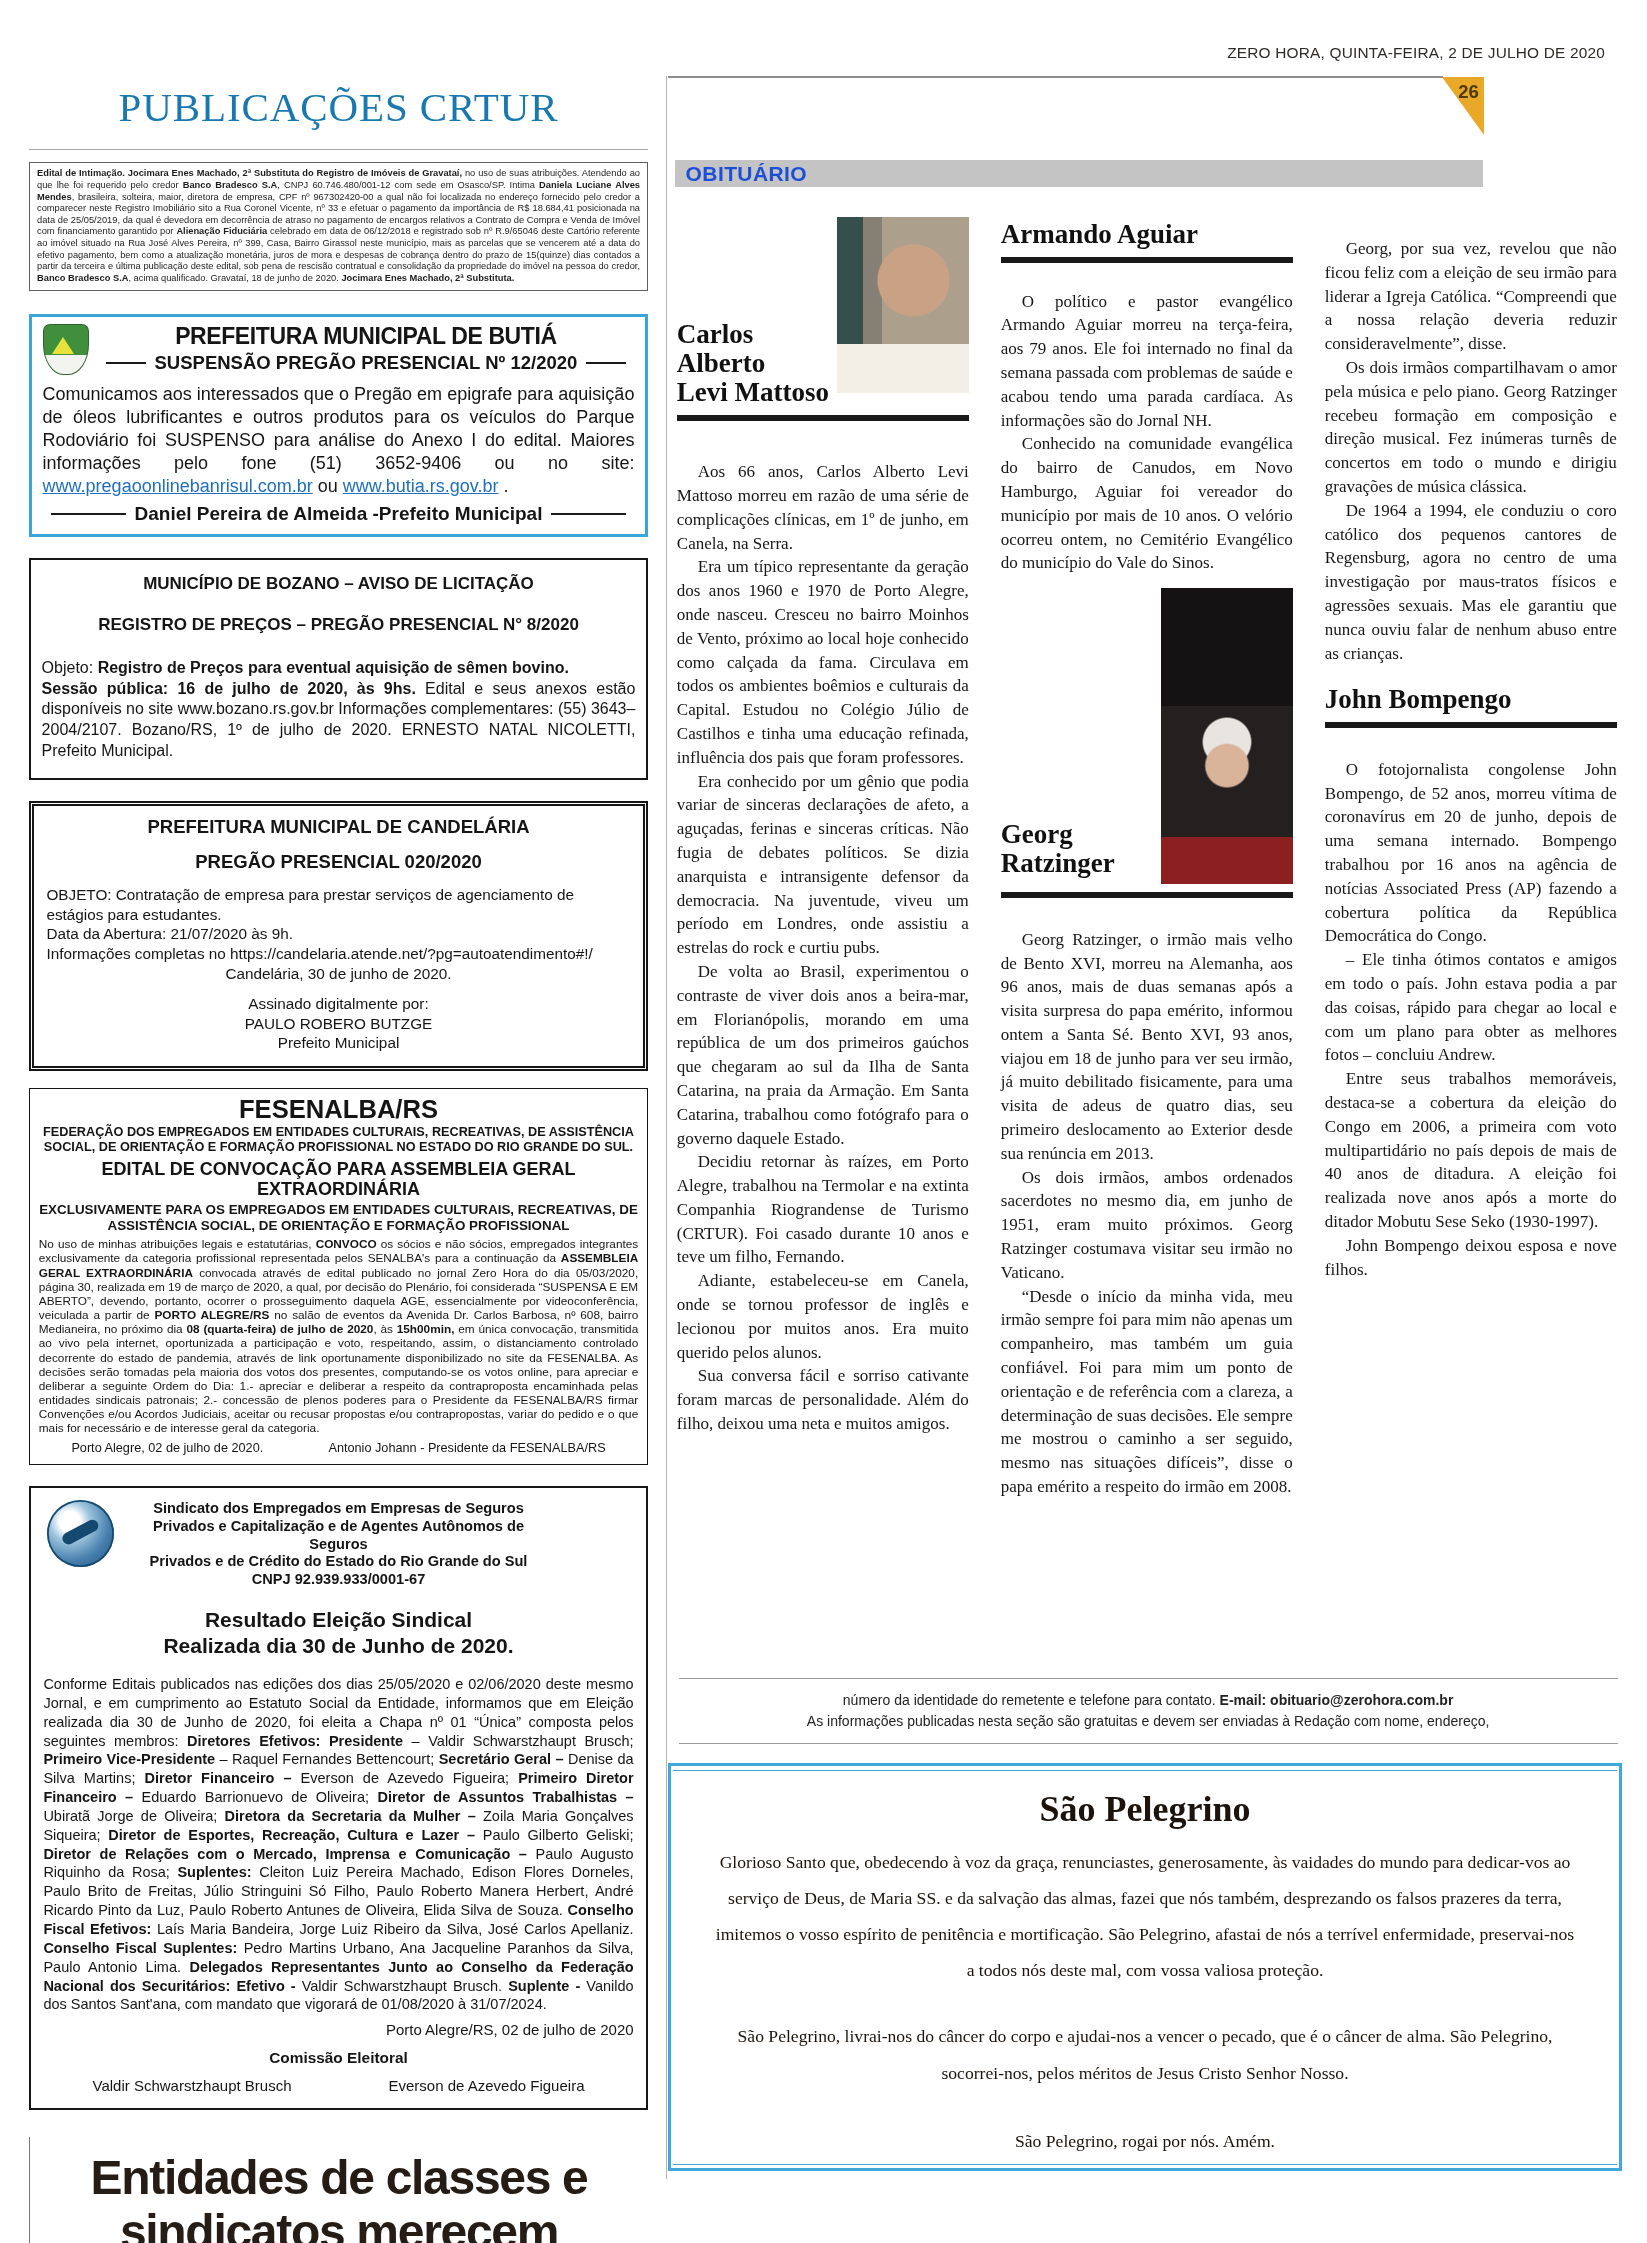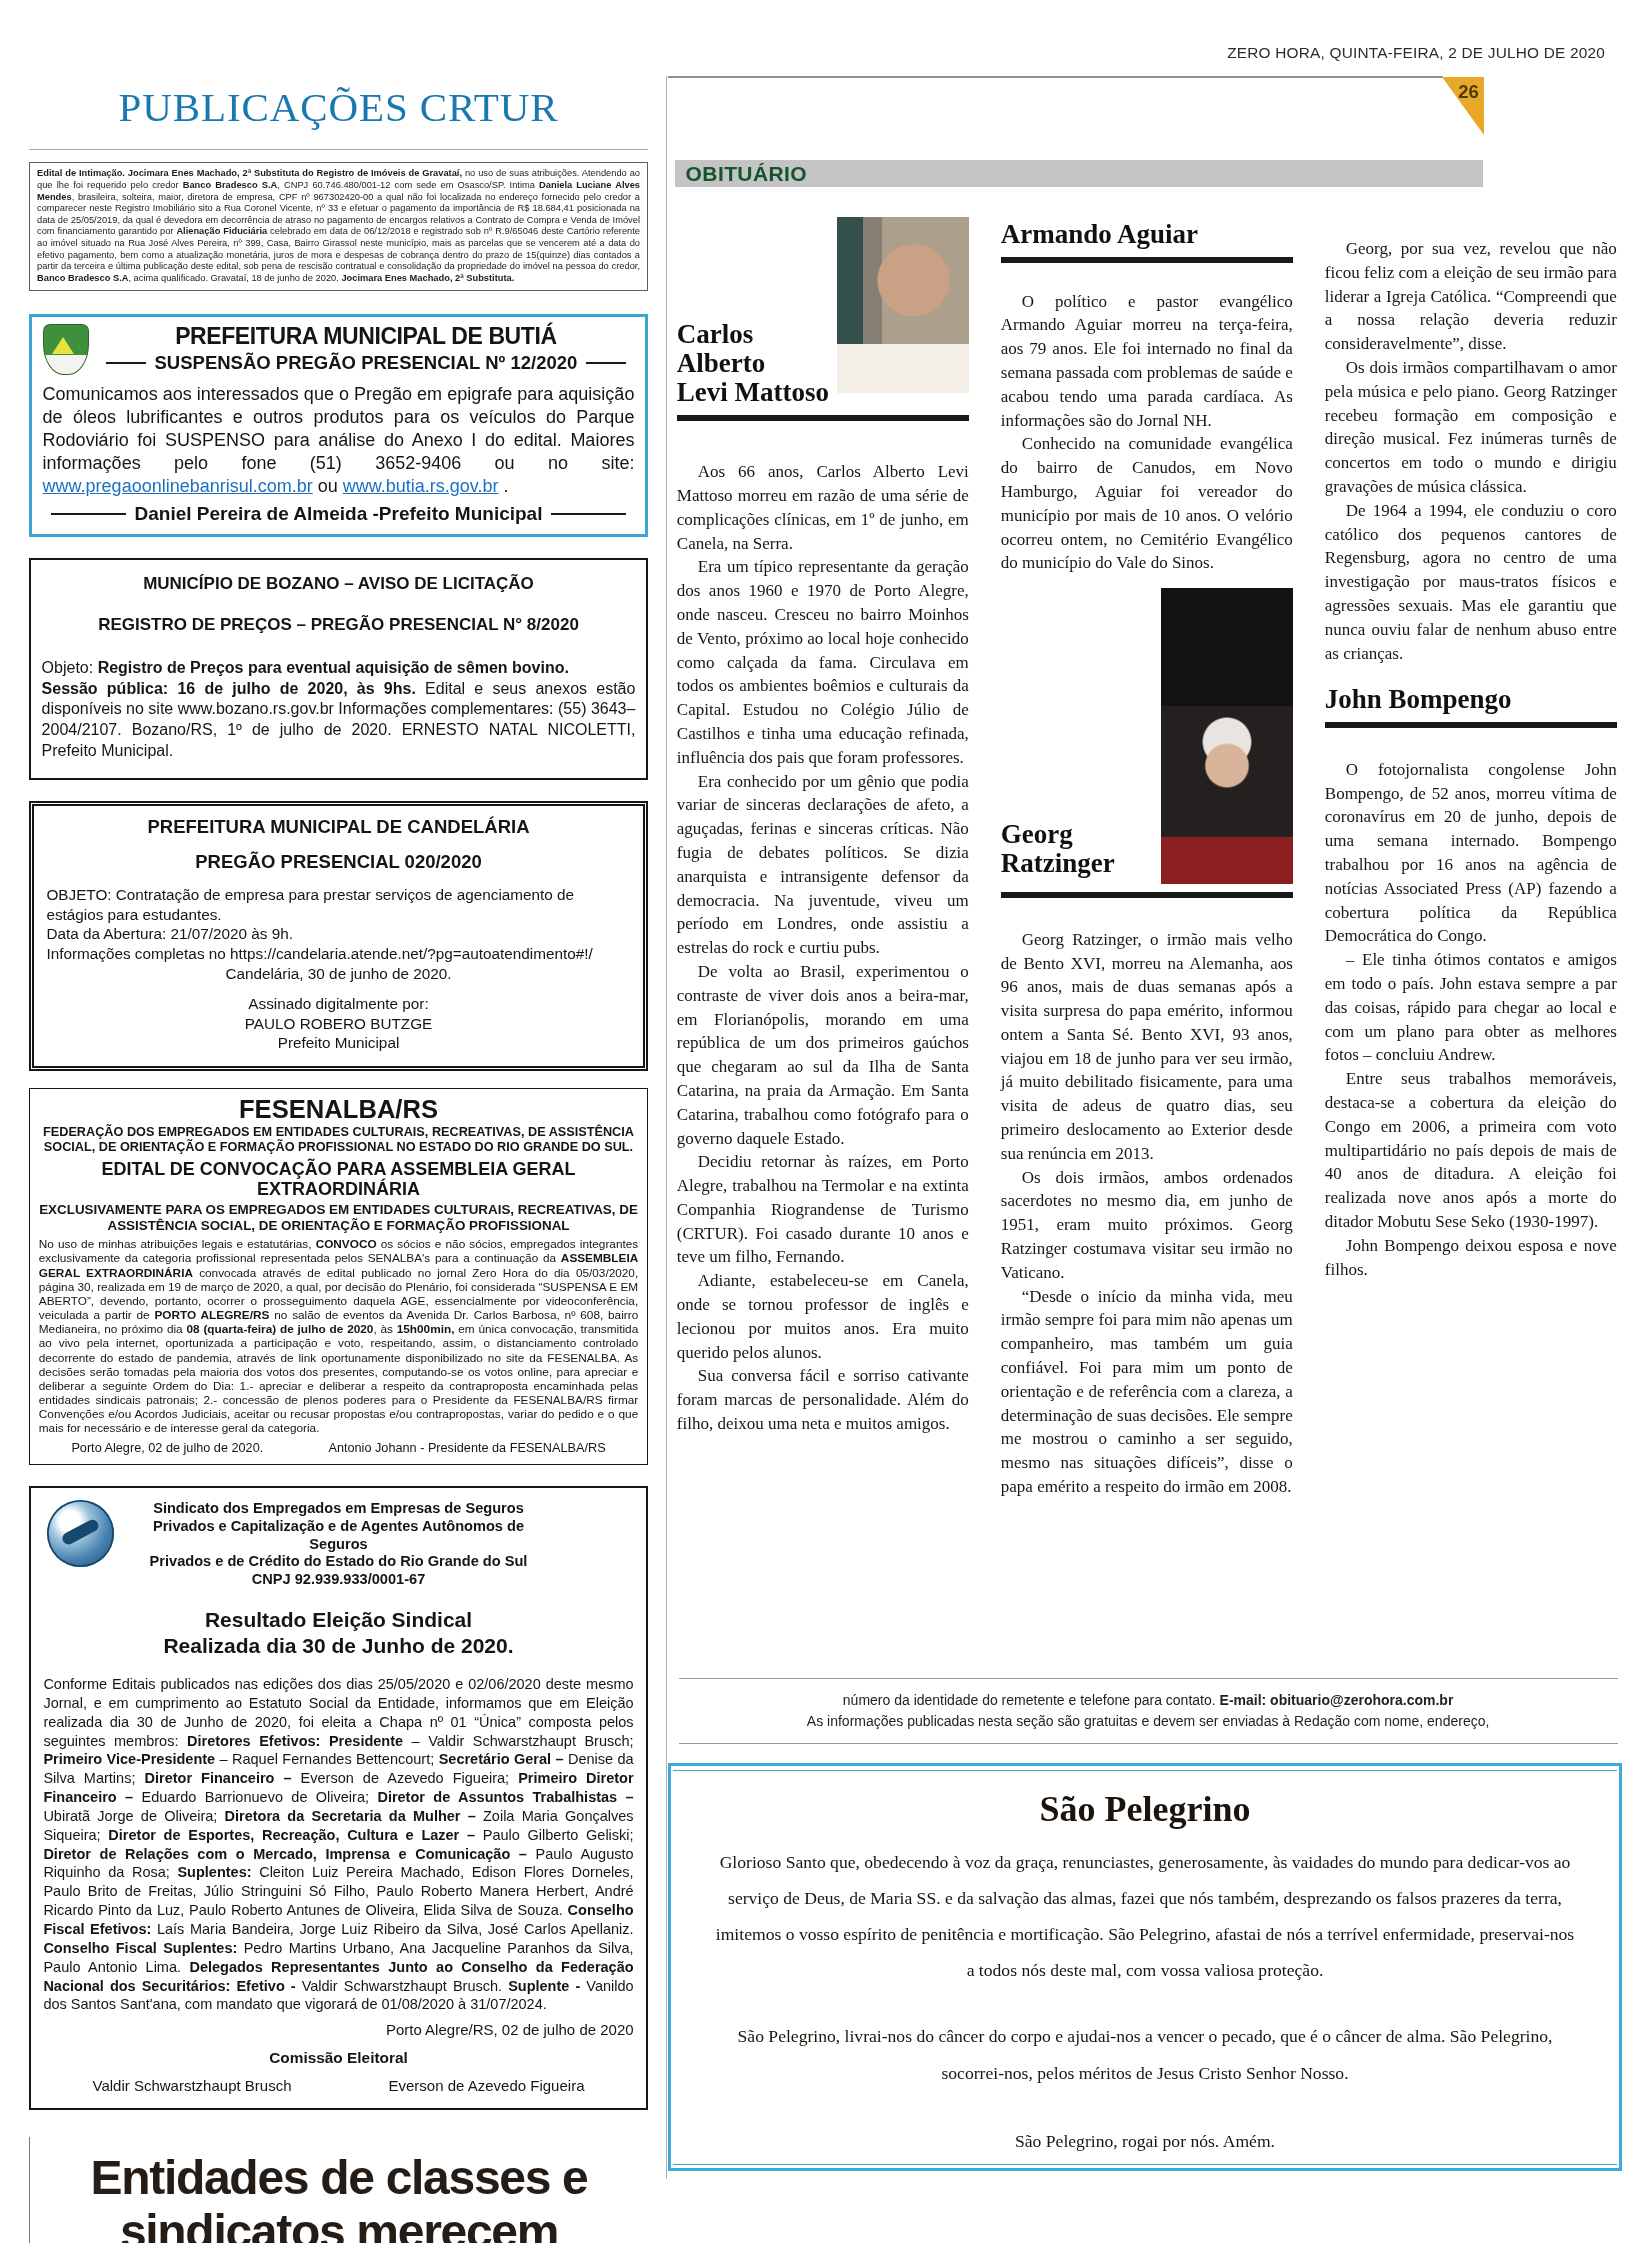--- a/index.html
+++ b/index.html
@@ -75,21 +75,21 @@
   .sind-com{margin-top:10.6px;text-align:center;font:700 15.4px "Liberation Sans",sans-serif;}
   .sind-names{margin-top:10.6px;display:flex;justify-content:center;gap:97px;font:400 15px "Liberation Sans",sans-serif;}
   
   .ad-box{margin-top:26.5px;border-left:0.9px solid #7a7a7a;border-bottom:0.9px solid #7a7a7a;
           padding:14px 0 0 0;position:relative;height:318px;}
   .ad-headline{text-align:center;font:800 48px/1.12 "Liberation Sans",sans-serif;color:#241c15;letter-spacing:-1.3px;}
   
   .right-area{position:absolute;left:668px;top:0;width:954px;height:2243px;}
   .obit-bar{position:absolute;top:160px;left:7px;width:808px;height:27px;background:#c4c4c4;
             display:flex;align-items:center;}
-  .obit-bar span{font:800 21px "Liberation Sans",sans-serif;letter-spacing:0.4px;color:#14532d;padding-left:10.6px;}
+  .obit-bar span{font:800 21px "Liberation Sans",sans-serif;letter-spacing:0.4px;color:#1d4ed8;padding-left:10.6px;}
   .cols{position:absolute;top:187px;left:8.8px;width:940px;height:1489px;display:flex;gap:32px;overflow:hidden;}
   .col{flex:0 0 292px;width:292px;}
   .obit-name{font:700 27px/1.07 "Liberation Serif",serif;color:#111;margin:0;}
   .obit-rule{height:6.2px;background:#191919;margin-top:8px;}
   .col p.body{font:400 17px/1.4 "Liberation Serif",serif;text-align:justify;text-indent:21px;
               margin:0;color:#161616;}
   .head1{display:flex;justify-content:space-between;align-items:flex-end;padding-top:30px;}
   .photo{background-color:#777;}
   .photo.carlos{width:141px;height:176px;margin-bottom:14px;
      background:
@@ -287,21 +287,21 @@
       <div class="col col3">
         <p class="body">Georg, por sua vez, revelou que não ficou feliz com a eleição de seu irmão para liderar a Igreja Católica. “Compreendi que a nossa relação deveria reduzir consideravelmente”, disse.</p>
         <p class="body">Os dois irmãos compartilhavam o amor pela música e pelo piano. Georg Ratzinger recebeu formação em composição e direção musical. Fez inúmeras turnês de concertos em todo o mundo e dirigiu gravações de música clássica.</p>
         <p class="body">De 1964 a 1994, ele conduziu o coro católico dos pequenos cantores de Regensburg, agora no centro de uma investigação por maus-tratos físicos e agressões sexuais. Mas ele garantiu que nunca ouviu falar de nenhum abuso entre as crianças.</p>
         <div class="john-head">
           <h2 class="obit-name">John Bompengo</h2>
           <div class="obit-rule"></div>
         </div>
         <div class="john-paras">
           <p class="body">O fotojornalista congolense John Bompengo, de 52 anos, morreu vítima de coronavírus em 20 de junho, depois de uma semana internado. Bompengo trabalhou por 16 anos na agência de notícias Associated Press (AP) fazendo a cobertura política da República Democrática do Congo.</p>
-          <p class="body">– Ele tinha ótimos contatos e amigos em todo o país. John estava sempre a par das coisas, rápido para chegar ao local e com um plano para obter as melhores fotos – concluiu Andrew.</p>
+          <p class="body">– Ele tinha ótimos contatos e amigos em todo o país. John estava podia a par das coisas, rápido para chegar ao local e com um plano para obter as melhores fotos – concluiu Andrew.</p>
           <p class="body">Entre seus trabalhos memoráveis, destaca-se a cobertura da eleição do Congo em 2006, a primeira com voto multipartidário no país depois de mais de 40 anos de ditadura. A eleição foi realizada nove anos após a morte do ditador Mobutu Sese Seko (1930-1997).</p>
           <p class="body">John Bompengo deixou esposa e nove filhos.</p>
         </div>
       </div>
     </div>
 
     <div class="obit-foot">
       <p>número da identidade do remetente e telefone para contato. <b>E-mail: obituario@zerohora.com.br</b></p>
       <p>As informações publicadas nesta seção são gratuitas e devem ser enviadas à Redação com nome, endereço,</p>
     </div>

